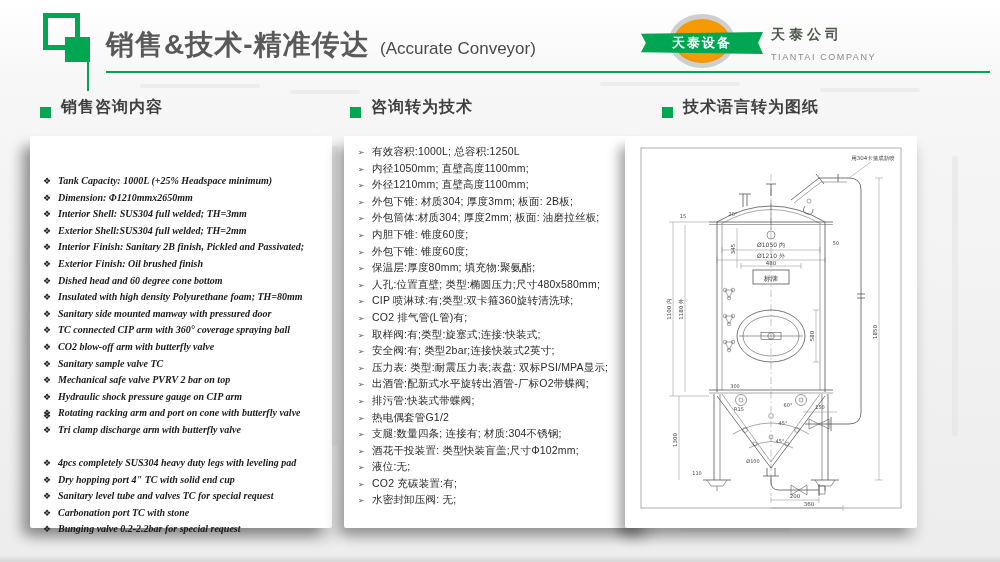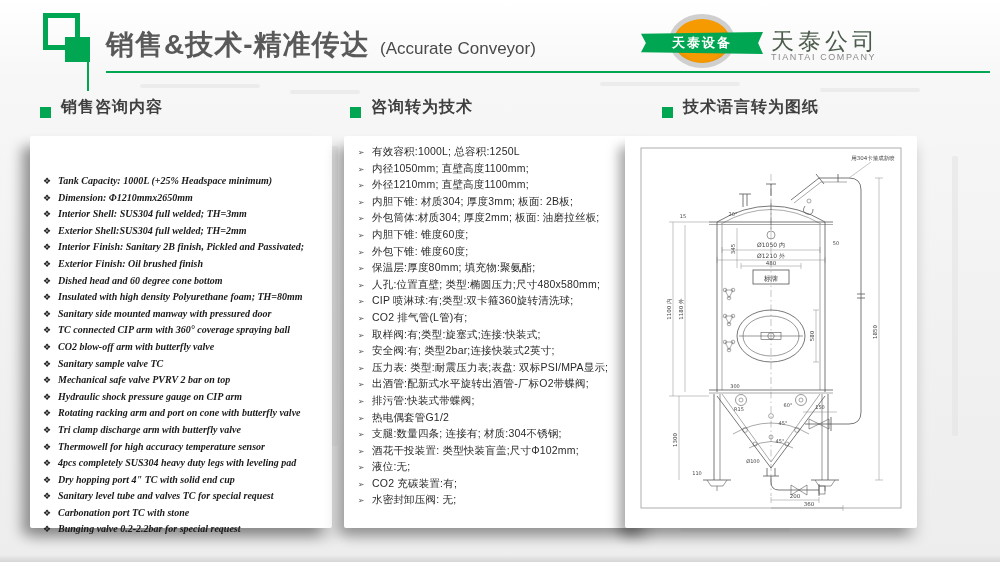--- a/index.html
+++ b/index.html
@@ -26,21 +26,21 @@
   .hdr .rule{ position:absolute; left:106px; top:71px; width:884px; height:2px; background:#00A651;}
 
   
   .logo{ position:absolute; right:20px; top:12px; width:215px; height:56px;}
   .logo .ball{ position:absolute; left:28px; top:2px; width:66px; height:54px; border-radius:50%;
     background:radial-gradient(circle at 50% 42%, #F59A00 60%, #d87f00 100%);
     border:5px solid #cfcfcf; }
   .logo .ribbon{ position:absolute; left:0px; top:20px; width:122px; height:22px; background:#00A651;
     clip-path:polygon(0 8%,4% 50%,0 92%,100% 100%,96% 50%,100% 0);
     color:#fff; font-size:13px; font-weight:bold; text-align:center; line-height:22px; letter-spacing:2px;}
-  .logo .zh{ position:absolute; left:130px; top:14px; font-size:23px; font-weight:normal; color:#4c5a4c; letter-spacing:4px; white-space:nowrap;}
+  .logo .zh{ position:absolute; left:130px; top:14px; font-size:14px; font-weight:bold; color:#4c5a4c; letter-spacing:4px; white-space:nowrap;}
   .logo .en{ position:absolute; left:130px; top:40px; font-size:9px; color:#8a8a8a; letter-spacing:1.6px; white-space:nowrap;}
 
   
   .sechead{ position:absolute; top:97px; display:flex; align-items:flex-end; gap:10px;}
   .sechead .sq{ width:11px; height:11px; background:#00A651;}
   .sechead .t{ font-size:16px; font-weight:bold; color:#3f3f3f; letter-spacing:1px;}
   #sh1{ left:40px;} #sh2{ left:350px;} #sh3{ left:662px;}
 
   
   .card{ position:absolute; top:136px; height:392px; background:#fff; border-radius:2px;
@@ -176,21 +176,20 @@
         <div class="row">
         <span class="b">❖</span>
         <span class="tx">Rotating racking arm and port on cone with butterfly valve</span>
       </div>
         <div class="row">
         <span class="b">❖</span>
         <span class="tx">Tri clamp discharge arm with butterfly valve</span>
       </div>
         <div class="row">
         <span class="b">❖</span>
-        <span class="tx">Thermowell for high accuracy temperature sensor</span>
       </div>
         <div class="row">
         <span class="b">❖</span>
         <span class="tx">4pcs completely SUS304 heavy duty legs with leveling pad</span>
       </div>
         <div class="row">
         <span class="b">❖</span>
         <span class="tx">Dry hopping port 4" TC with solid end cup</span>
       </div>
         <div class="row">
@@ -218,21 +217,21 @@
         <div class="row">
         <span class="b">➢</span>
         <span class="tx">内径1050mm; 直壁高度1100mm;</span>
       </div>
         <div class="row">
         <span class="b">➢</span>
         <span class="tx">外径1210mm; 直壁高度1100mm;</span>
       </div>
         <div class="row">
         <span class="b">➢</span>
-        <span class="tx">内胆下锥: 材质304; 厚度3mm; 板面: 2B板;</span>
+        <span class="tx">外包下锥: 材质304; 厚度3mm; 板面: 2B板;</span>
       </div>
         <div class="row">
         <span class="b">➢</span>
         <span class="tx">外包筒体:材质304; 厚度2mm; 板面: 油磨拉丝板;</span>
       </div>
         <div class="row">
         <span class="b">➢</span>
         <span class="tx">内胆下锥: 锥度60度;</span>
       </div>
         <div class="row">

